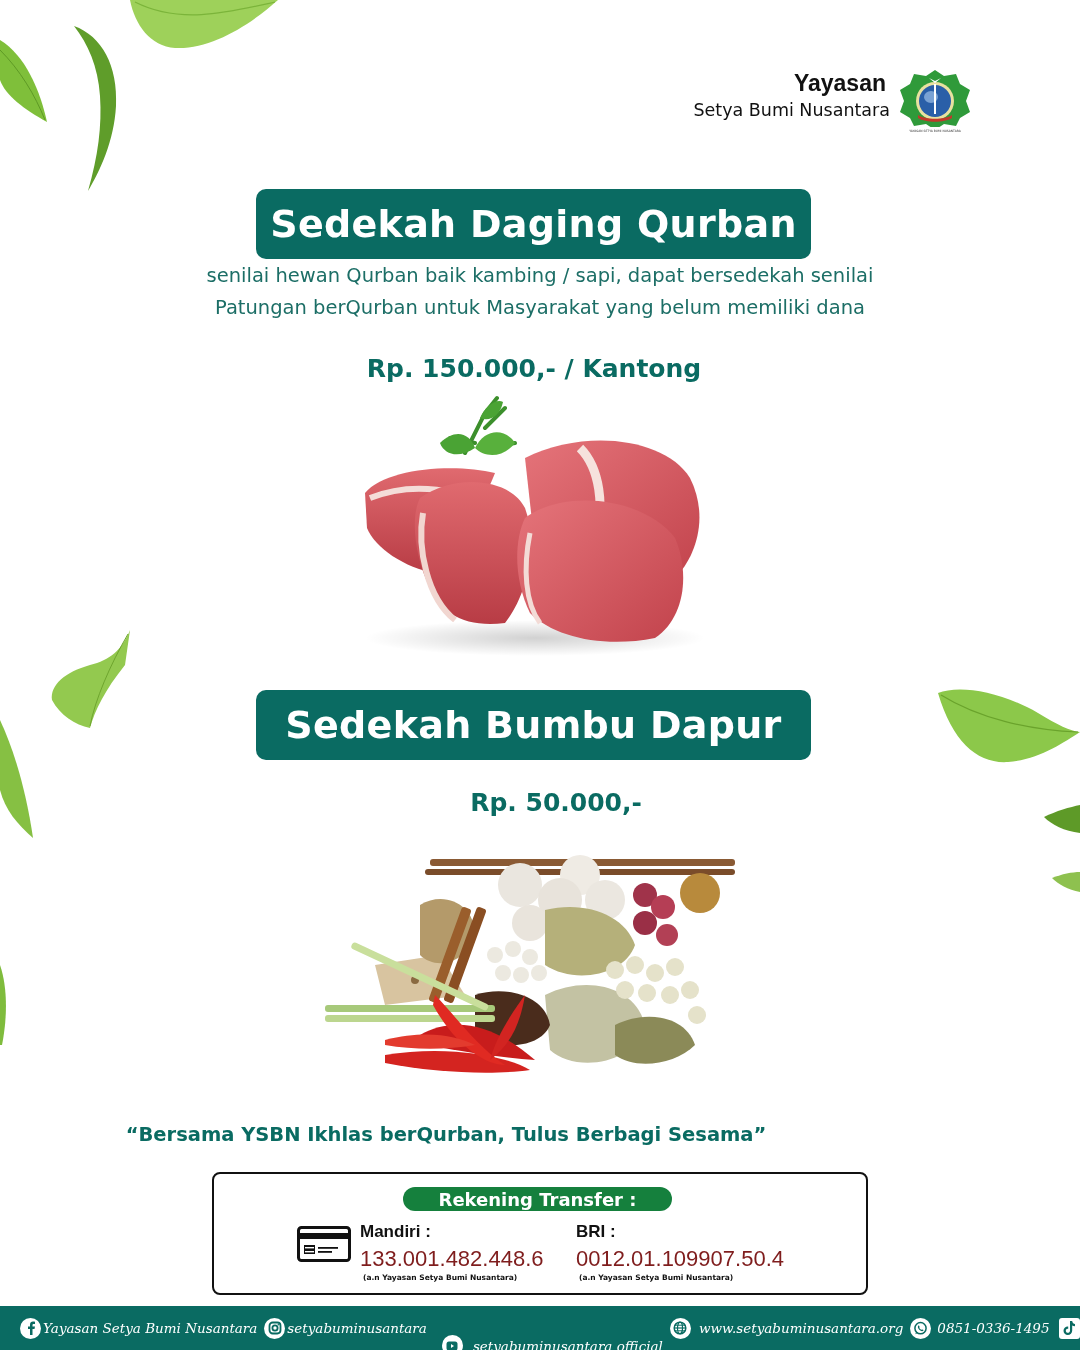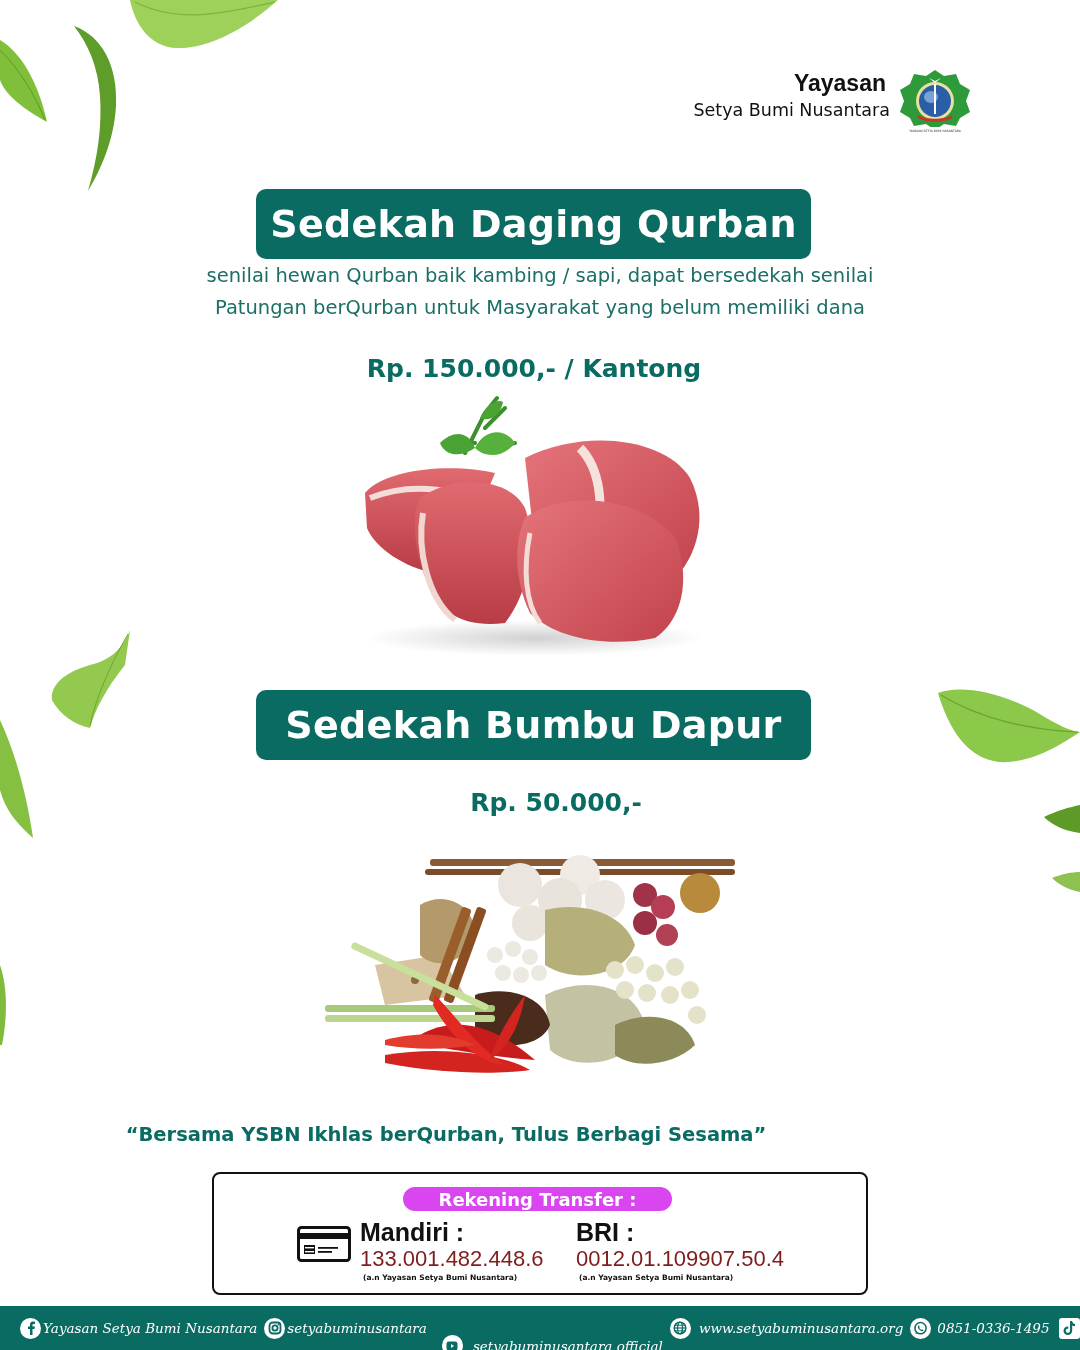--- a/index.html
+++ b/index.html
@@ -45,29 +45,29 @@
       font-family: "DejaVu Sans", sans-serif; font-weight: 700; font-size: 19.5px; color: #0a6b62;
     }
 
     
     .transfer {
       position: absolute; top: 1172px; left: 212px; width: 656px; height: 123px;
       border: 2px solid #111; border-radius: 8px; background: #fff;
     }
     .transfer-pill {
       position: absolute; top: 13px; left: 189px; width: 269px; height: 24px;
-      background: #d946ef; border-radius: 12px; color: #fff;
+      background: #15803d; border-radius: 12px; color: #fff;
       font-family: "DejaVu Sans", sans-serif; font-weight: 700; font-size: 18px;
       display: flex; align-items: center; justify-content: center;
     }
     .card-icon { position: absolute; top: 52px; left: 83px; width: 54px; height: 36px; }
     .bank { position: absolute; top: 44px; }
     .bank.mandiri { left: 146px; }
     .bank.bri { left: 362px; }
-    .bank-name { font-family: "Liberation Sans", sans-serif; font-weight: 700; font-size: 25px; color: #111; line-height: 28px; }
+    .bank-name { font-family: "Liberation Sans", sans-serif; font-weight: 700; font-size: 17px; color: #111; line-height: 28px; }
     .bank-acct { font-family: "Liberation Sans", sans-serif; font-size: 22px; color: #7f1d1d; line-height: 26px; }
     .bank-holder { font-family: "DejaVu Sans", sans-serif; font-weight: 700; font-size: 7.5px; color: #111; line-height: 12px; margin-left: 3px; }
 
     
     .footer {
       position: absolute; left: 0; top: 1306px; width: 1080px; height: 44px; background: #0a6b62;
       display: flex; align-items: center; padding-left: 20px; gap: 0;
     }
     .f-item { display: flex; align-items: center; color: #fff; font-family: "DejaVu Serif", serif; font-style: italic; font-size: 13.5px; white-space: nowrap; }
     .f-icon { width: 21px; height: 21px; border-radius: 50%; background: #fff; display: flex; align-items: center; justify-content: center; margin-right: 2px; flex: none; }

